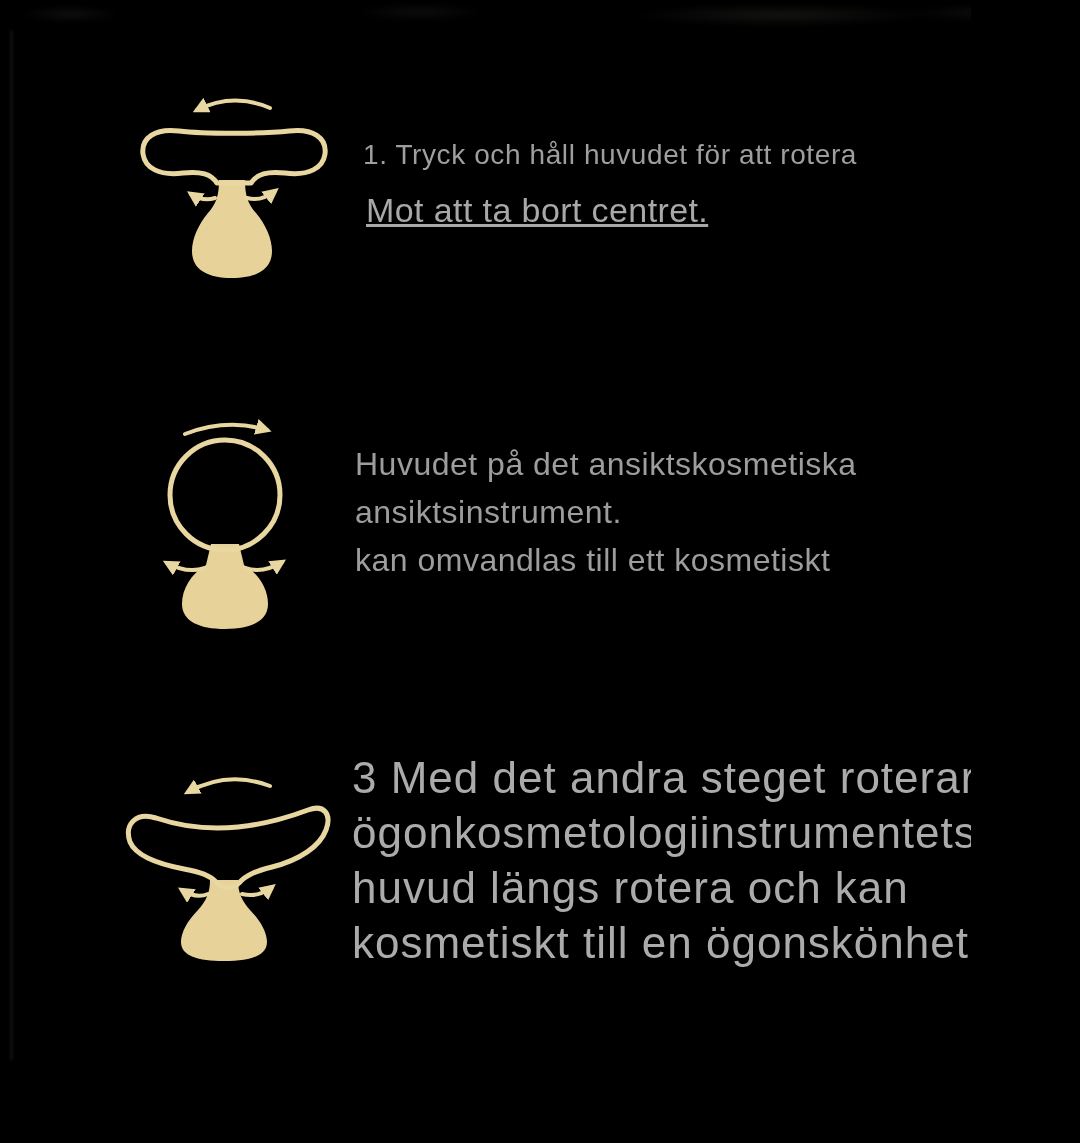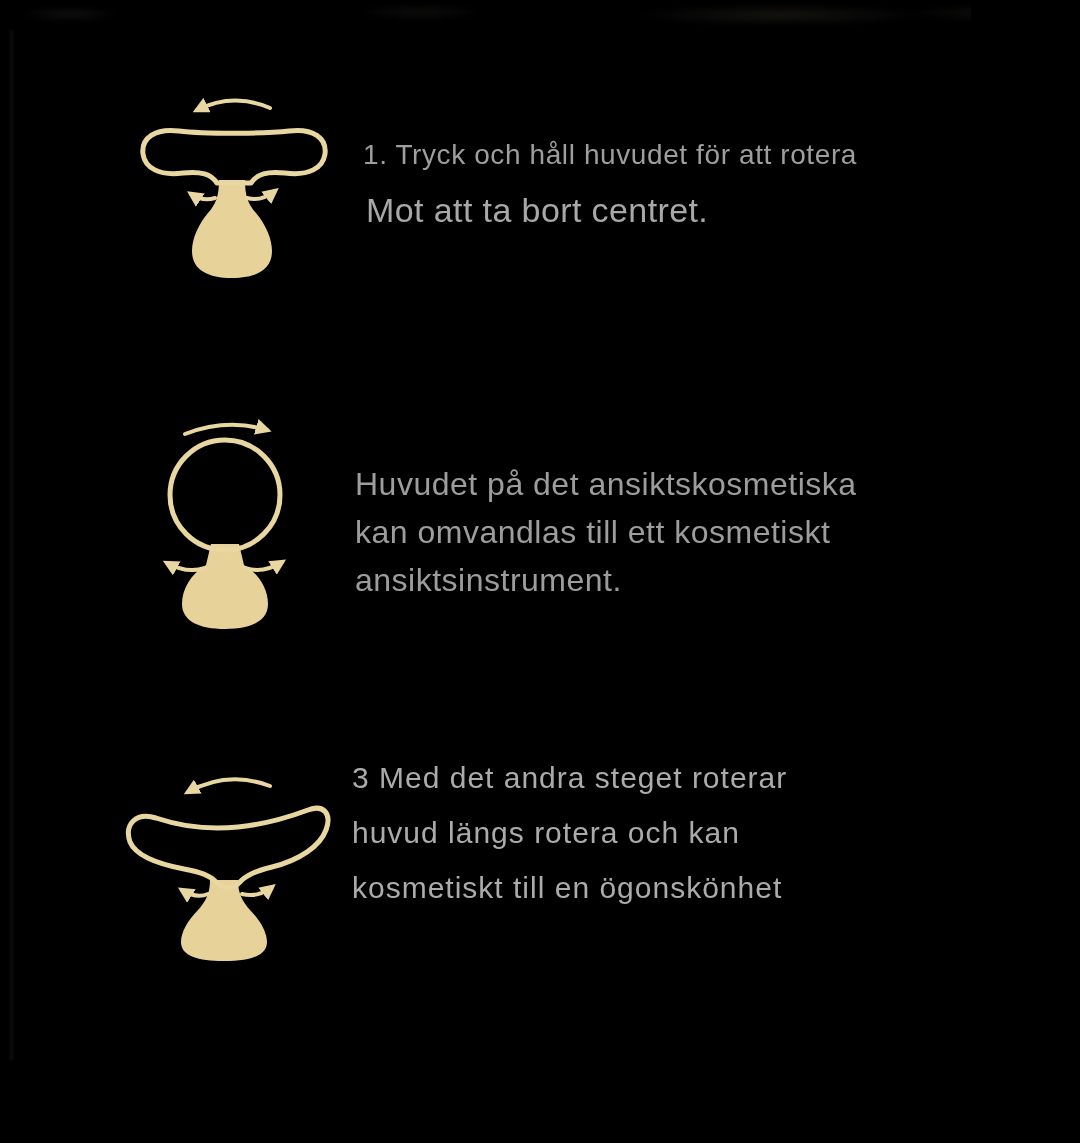--- a/index.html
+++ b/index.html
@@ -36,23 +36,23 @@
   .stroke{fill:none;stroke:var(--gold);stroke-width:5;stroke-linecap:round;stroke-linejoin:round;}
   .arrow{fill:none;stroke:var(--gold);stroke-width:4;stroke-linecap:round;}
   .fillshape{fill:var(--gold-fill);}
   .ah{fill:var(--gold);}
   .illus-1{left:135px;top:92px;width:200px;height:195px;}
   .illus-2{left:155px;top:418px;width:140px;height:218px;}
   .illus-3{left:120px;top:770px;width:215px;height:195px;}
   
   .line{white-space:nowrap;}
   .t1a{position:absolute;left:363px;top:139px;font-size:28px;letter-spacing:.6px;color:var(--txt1);}
-  .t1b{position:absolute;left:366px;top:191px;font-size:34px;letter-spacing:.4px;color:var(--txt2);}
-  .t2{position:absolute;left:355px;top:460px;font-size:32px;line-height:48px;letter-spacing:.5px;color:var(--txt3);}
-  .t3{position:absolute;left:352px;top:750px;font-size:30px;line-height:55px;letter-spacing:1px;color:var(--txt4);}
+  .t1b{position:absolute;left:366px;top:191px;font-size:34px;letter-spacing:.4px;color:var(--txt2);text-decoration:underline;}
+  .t2{position:absolute;left:355px;top:440px;font-size:32px;line-height:48px;letter-spacing:.5px;color:var(--txt3);}
+  .t3{position:absolute;left:352px;top:750px;font-size:44px;line-height:55px;letter-spacing:1px;color:var(--txt4);}
 </style>
 </head>
 <body>
 
 <div class="canvas">
 
   <div class="top-ghost"></div>
   <div class="left-edge"></div>
 
   <div class="illus illus-1">
@@ -81,37 +81,38 @@
       </defs>
       <path class="arrow" d="M 30 16 Q 72 0 112 12" marker-end="url(#ah2)"></path>
       <path class="fillshape" d="M 56 126 L 84 126 L 89 147 C 104 156 113 171 113 186 C 113 203 96 211 70 211 C 44 211 27 203 27 186 C 27 171 36 156 51 147 Z"></path>
       <circle class="stroke" cx="70" cy="77" r="55"></circle>
       <path class="arrow" d="M 50 150 Q 32 156 12 145" marker-end="url(#ah2)"></path>
       <path class="arrow" d="M 90 150 Q 108 156 127 144" marker-end="url(#ah2)"></path>
     </svg>
   </div>
   <div class="t2">
     <div class="line">Huvudet på det ansiktskosmetiska</div>
+    <div class="line">ansiktsinstrument.</div>
     <div class="line">kan omvandlas till ett kosmetiskt</div>
-    <div class="line">ansiktsinstrument.</div>
   </div>
 
   <div class="illus illus-3">
     <svg viewBox="0 0 215 195" xmlns="http://www.w3.org/2000/svg" aria-hidden="true">
       <defs>
         <marker id="ah3" viewBox="0 0 10 10" refX="7" refY="5" markerWidth="4" markerHeight="4" orient="auto">
           <path class="ah" d="M0,0 L10,5 L0,10 Z"></path>
         </marker>
       </defs>
       <path class="arrow" d="M 150 16 Q 108 0 68 22" marker-end="url(#ah3)"></path>
       <path class="fillshape" d="M 90 110 L 118 110 C 118 123 122 131 130 140 C 141 151 147 163 147 172 C 147 186 130 191 104 191 C 78 191 61 186 61 172 C 61 163 67 151 78 140 C 86 131 90 123 90 110 Z"></path>
       <path class="stroke" d="M 10 72 C 4 54 16 42 36 48 C 60 56 90 60 118 57 C 148 54 172 46 188 40 C 204 34 212 44 206 60 C 200 76 180 90 152 97 C 136 101 126 105 119 113 C 114 119 102 119 97 113 C 90 105 80 102 64 99 C 38 94 16 86 10 72 Z"></path>
       <path class="arrow" d="M 88 124 Q 76 129 62 120" marker-end="url(#ah3)"></path>
       <path class="arrow" d="M 122 124 Q 138 128 152 117" marker-end="url(#ah3)"></path>
     </svg>
   </div>
   <div class="t3">
     <div class="line">3 Med det andra steget roterar</div>
+    <div class="line">ögonkosmetologiinstrumentets</div>
     <div class="line">huvud längs rotera och kan</div>
     <div class="line">kosmetiskt till en ögonskönhet</div>
   </div>
 
 </div>
 
 </body></html>

